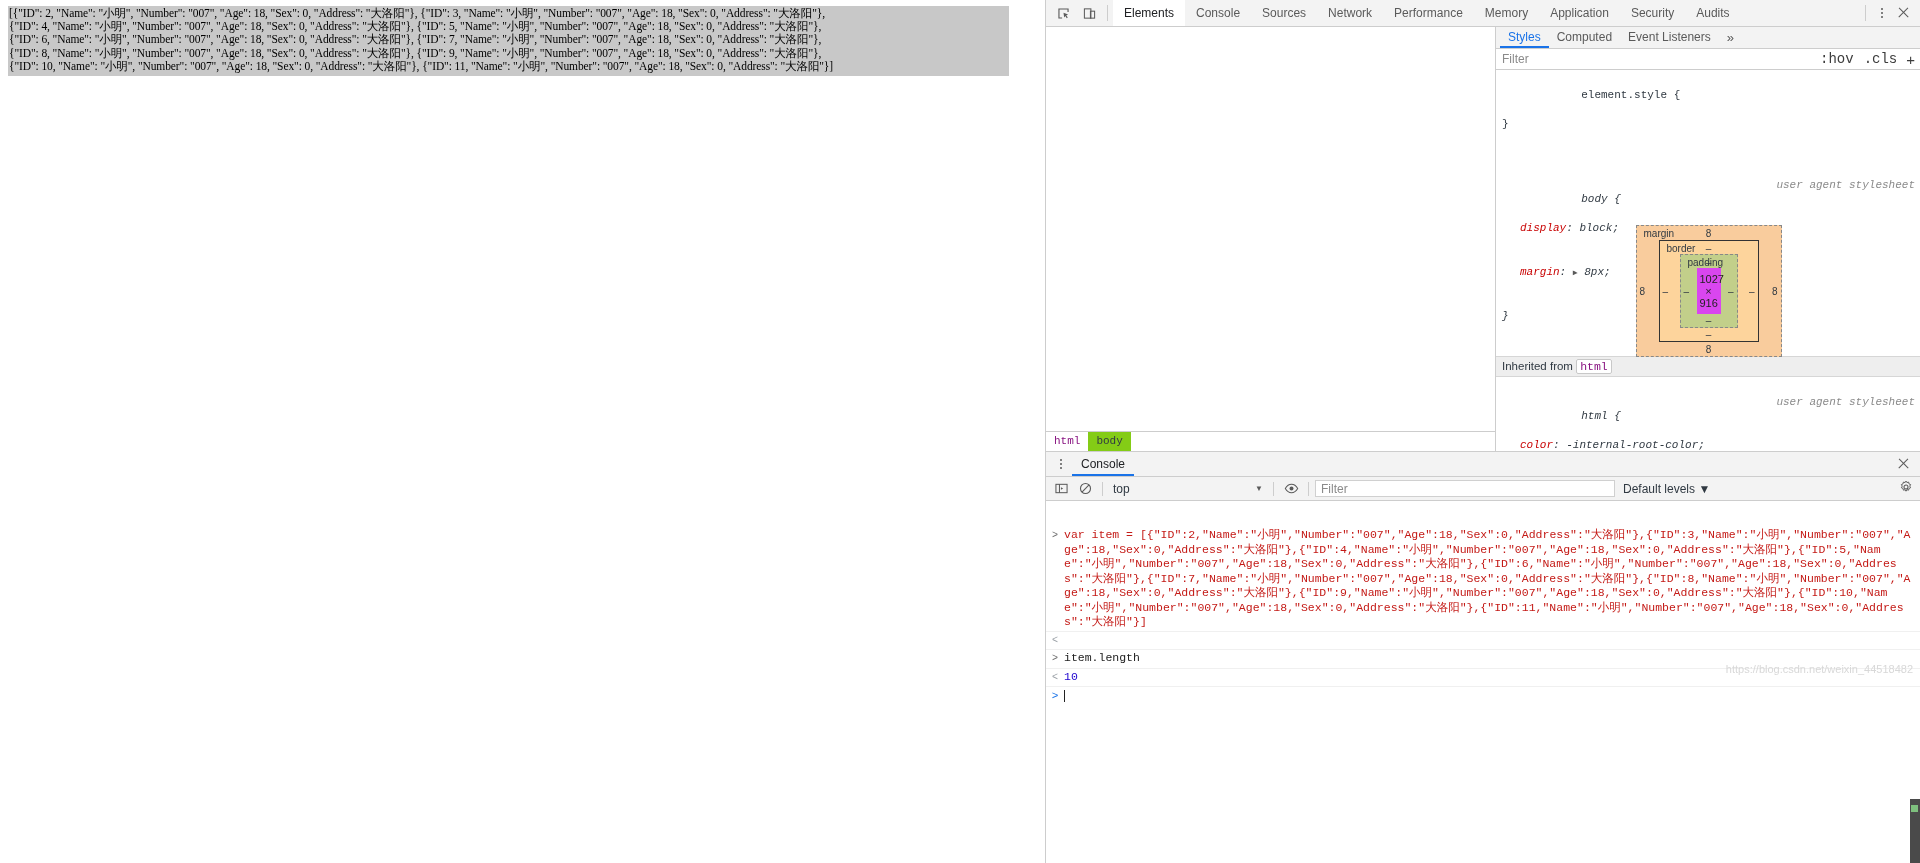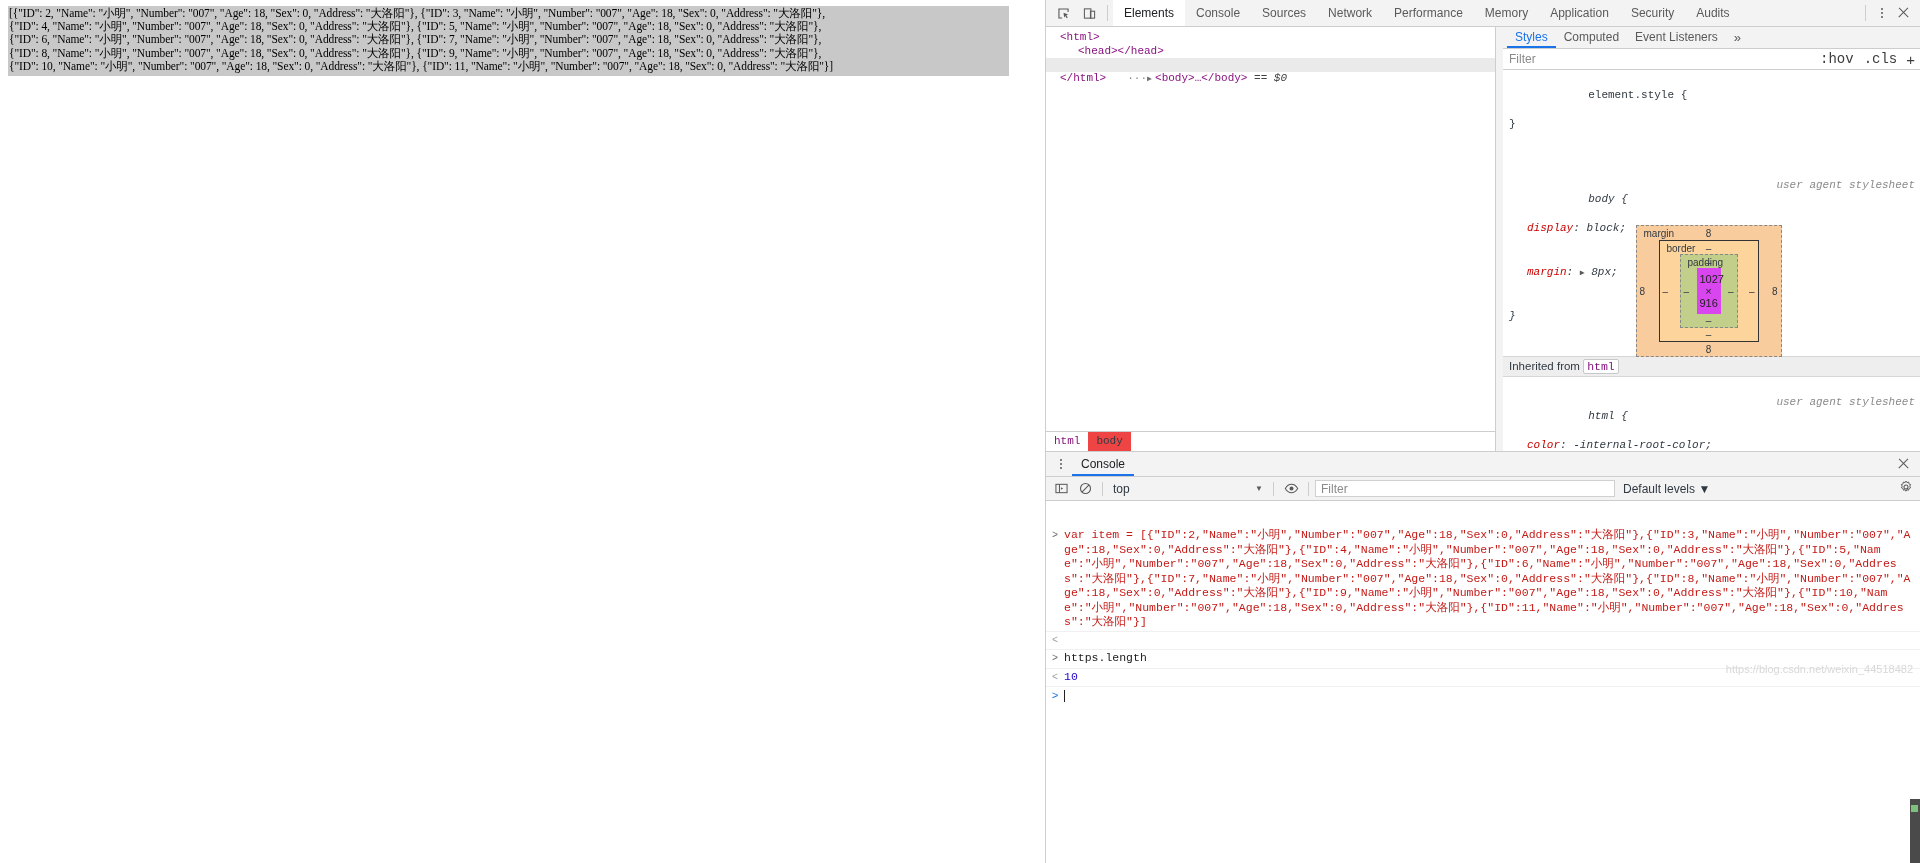--- a/index.html
+++ b/index.html
@@ -154,30 +154,29 @@
     display: flex;
     align-items: center;
     font-family: "Liberation Mono", monospace;
     font-size: 11px;
     box-sizing: border-box;
   }
   .crumb {
     padding: 0 8px; height: 19px; line-height: 19px;
     color: #881280; cursor: pointer;
   }
-  .crumb.sel { background: #ef4444; color: #303942; }
+  .crumb.sel { background: #84cc16; color: #303942; }
 
   
   #styles-pane {
     flex: 1;
     background: #ffffff;
     display: flex;
     flex-direction: column;
     overflow: hidden;
-    margin-left: 7px;
   }
   #styles-tabs {
     height: 22px;
     background: #f3f3f3;
     border-bottom: 1px solid #cdcdcd;
     display: flex;
     align-items: flex-end;
     padding-left: 4px;
     box-sizing: border-box;
   }
@@ -505,28 +504,20 @@
             <i></i>
             <i></i>
           </div>
         <div class="xclose"></div>
       </div>
     </div>
 
     <div id="dt-main">
 
       <div id="elements-pane">
-        <div id="dom-tree">
-          <div class="dom-line" style="padding-left:14px"><span class="tagc">&lt;html&gt;</span></div>
-          <div class="dom-line" style="padding-left:32px"><span class="tagc">&lt;head&gt;&lt;/head&gt;</span></div>
-          <div class="dom-line sel" style="padding-left:2px">
-            <span class="ellipsis-dots">···</span><span class="twisty">▶</span><span class="tagc">&lt;body&gt;…&lt;/body&gt;</span><span class="dollar"> == $0</span>
-          </div>
-          <div class="dom-line" style="padding-left:14px"><span class="tagc">&lt;/html&gt;</span></div>
-        </div>
 
         <div id="crumbs">
           <div class="crumb">html</div>
           <div class="crumb sel">body</div>
         </div>
       </div>
 
       <div id="styles-pane">
 
         <div id="styles-tabs">
@@ -661,21 +652,21 @@
       <div id="console-output">
         <div class="c-row">
           <div class="c-gutter in">&gt;</div>
           <div class="c-text c-json">var item = [{"ID":2,"Name":"小明","Number":"007","Age":18,"Sex":0,"Address":"大洛阳"},{"ID":3,"Name":"小明","Number":"007","Age":18,"Sex":0,"Address":"大洛阳"},{"ID":4,"Name":"小明","Number":"007","Age":18,"Sex":0,"Address":"大洛阳"},{"ID":5,"Name":"小明","Number":"007","Age":18,"Sex":0,"Address":"大洛阳"},{"ID":6,"Name":"小明","Number":"007","Age":18,"Sex":0,"Address":"大洛阳"},{"ID":7,"Name":"小明","Number":"007","Age":18,"Sex":0,"Address":"大洛阳"},{"ID":8,"Name":"小明","Number":"007","Age":18,"Sex":0,"Address":"大洛阳"},{"ID":9,"Name":"小明","Number":"007","Age":18,"Sex":0,"Address":"大洛阳"},{"ID":10,"Name":"小明","Number":"007","Age":18,"Sex":0,"Address":"大洛阳"},{"ID":11,"Name":"小明","Number":"007","Age":18,"Sex":0,"Address":"大洛阳"}]</div>
         </div>
         <div class="c-row">
           <div class="c-gutter out">&lt;</div>
         </div>
         <div class="c-row">
           <div class="c-gutter in">&gt;</div>
-          <div class="c-text c-input-code">https.length</div>
+          <div class="c-text c-input-code">item.length</div>
         </div>
         <div class="c-row">
           <div class="c-gutter out">&lt;</div>
           <div class="c-text c-num">10</div>
         </div>
         <div class="c-prompt-row">
           <span class="c-caret">&gt;</span>
           <span class="c-cursor"></span>
         </div>
       </div>

